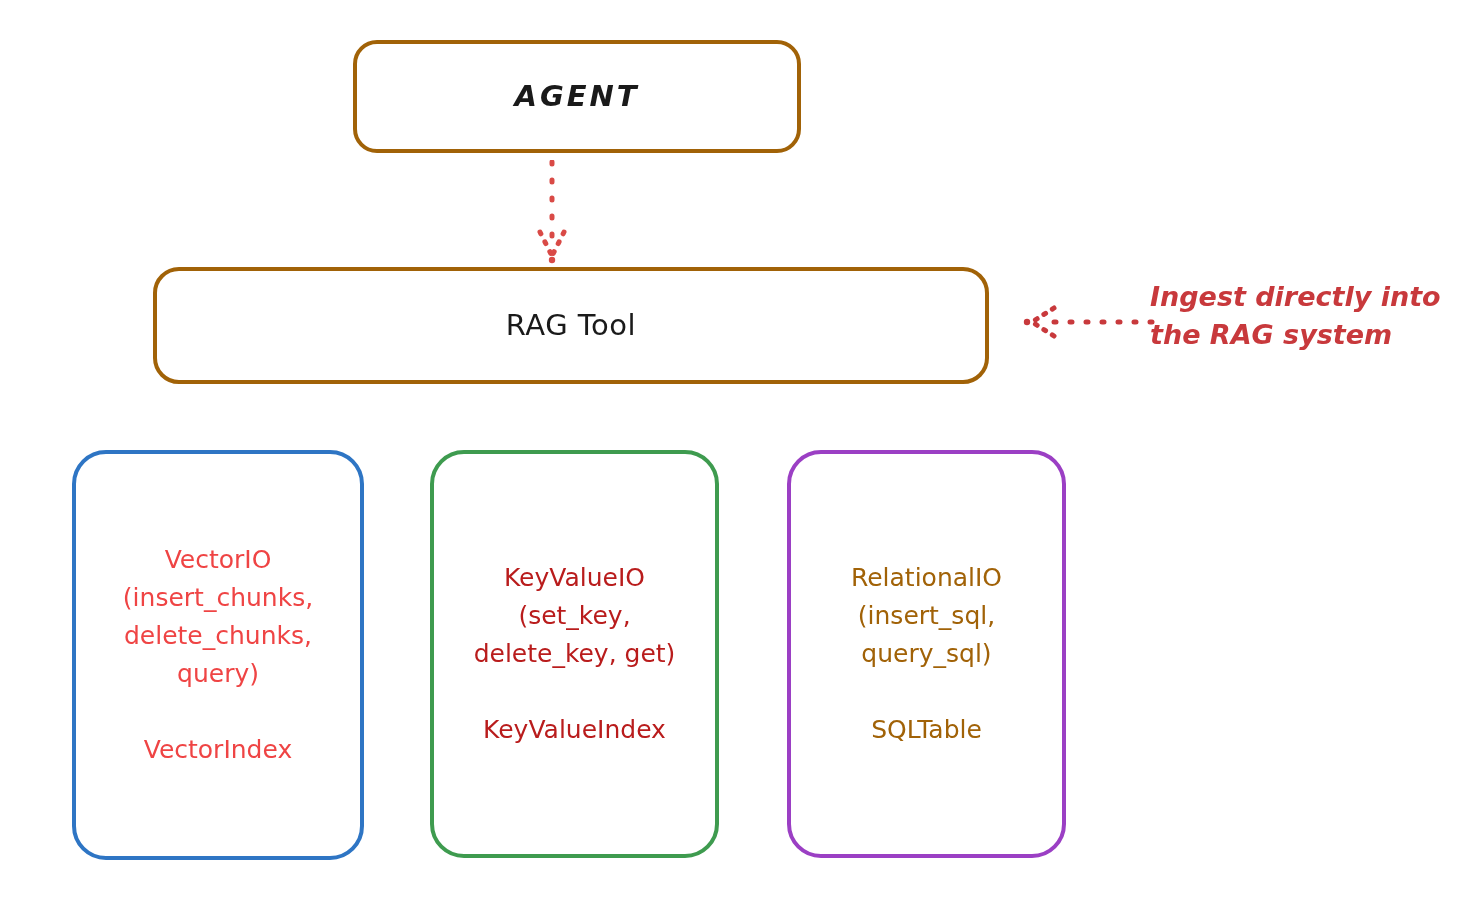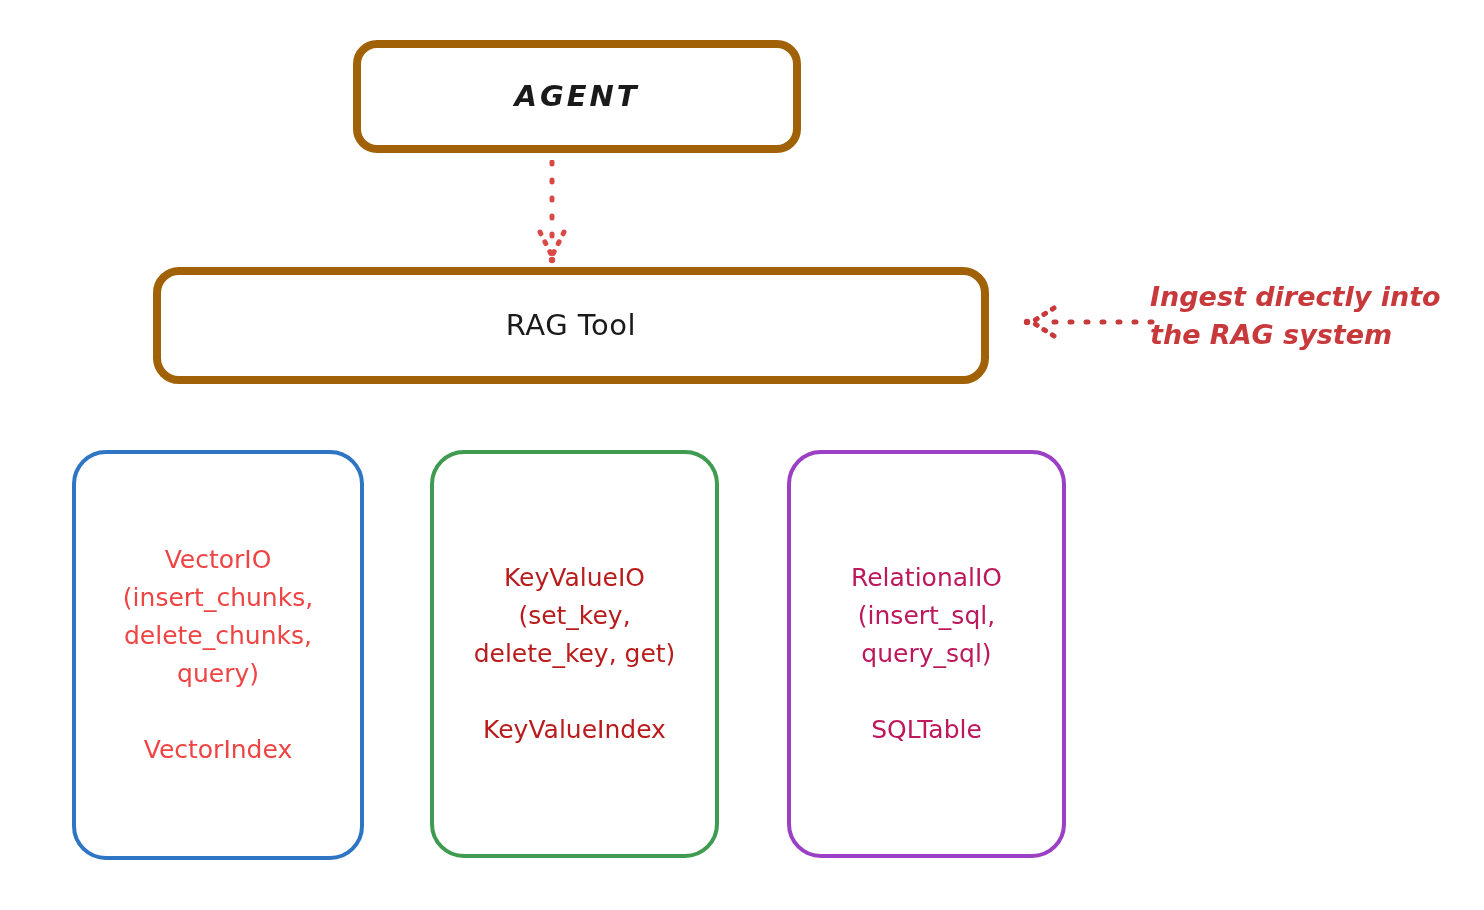--- a/index.html
+++ b/index.html
@@ -22,21 +22,21 @@
     position: absolute;
     box-sizing: border-box;
     background: #ffffff;
     display: flex;
     align-items: center;
     justify-content: center;
     text-align: center;
   }
   
   .node-black {
-    border: 8px solid #a16207;
+    border: 4px solid #a16207;
     border-radius: 26px;
   }
   #agent-node  { left: 353px; top: 40px;  width: 448px; height: 113px; border-radius: 24px; }
   #rag-node    { left: 153px; top: 267px; width: 836px; height: 117px; border-radius: 26px; }
 
   .node-label-black {
     color: #1a1a1a;
     font-family: "DejaVu Sans", sans-serif;
     line-height: 1.15;
     white-space: pre-line;
@@ -68,21 +68,21 @@
     font-family: "DejaVu Sans", sans-serif;
     font-size: 25px;
     font-weight: 500;
     line-height: 38px;
     white-space: pre-line;
     text-align: center;
     padding: 0 4px;
   }
   #vector-body { color: #ef4444; }
   #kv-body     { color: #b91c1c; }
-  #rel-body    { color: #be185d; }
+  #rel-body    { color: #a16207; }
 
   
   #agent-rag-connector {
     position: absolute;
     left: 530px;
     top: 160px;
     width: 44px;
     height: 110px;
   }
 

